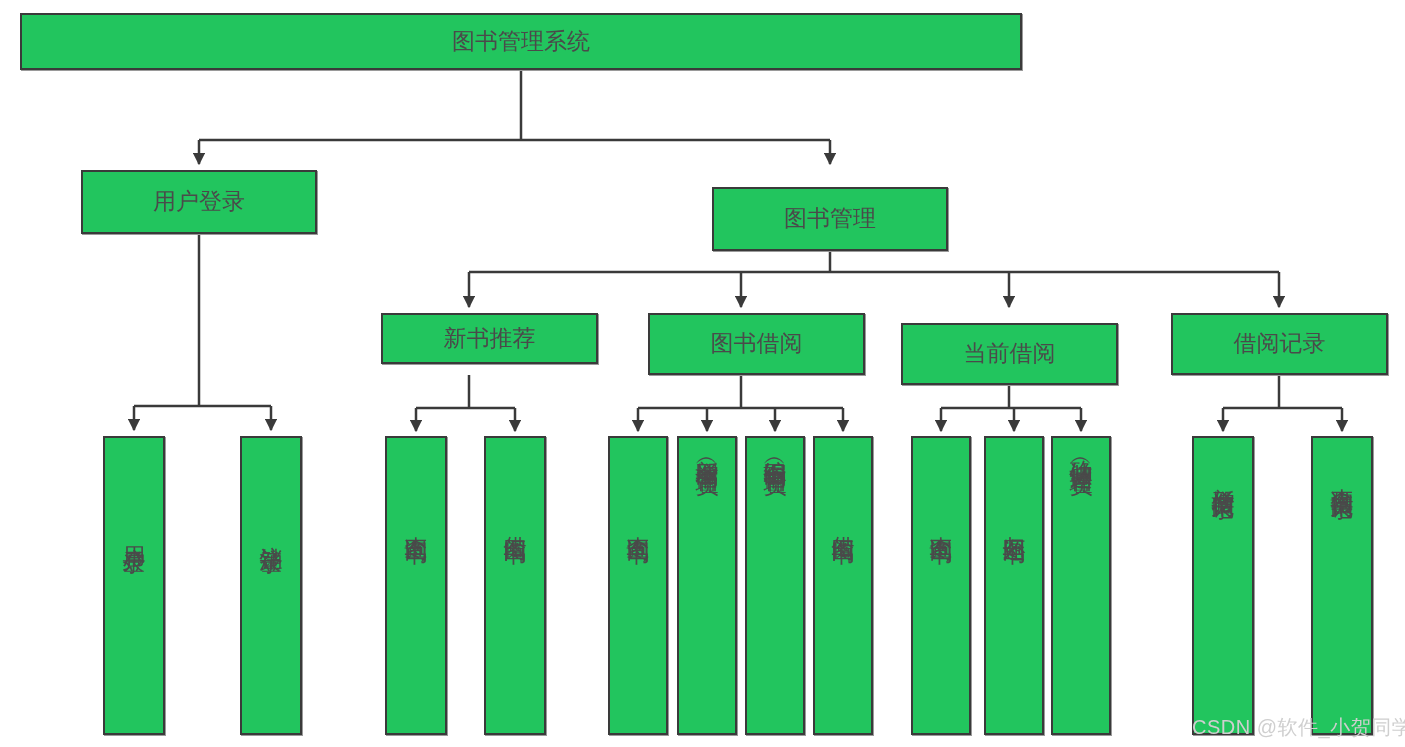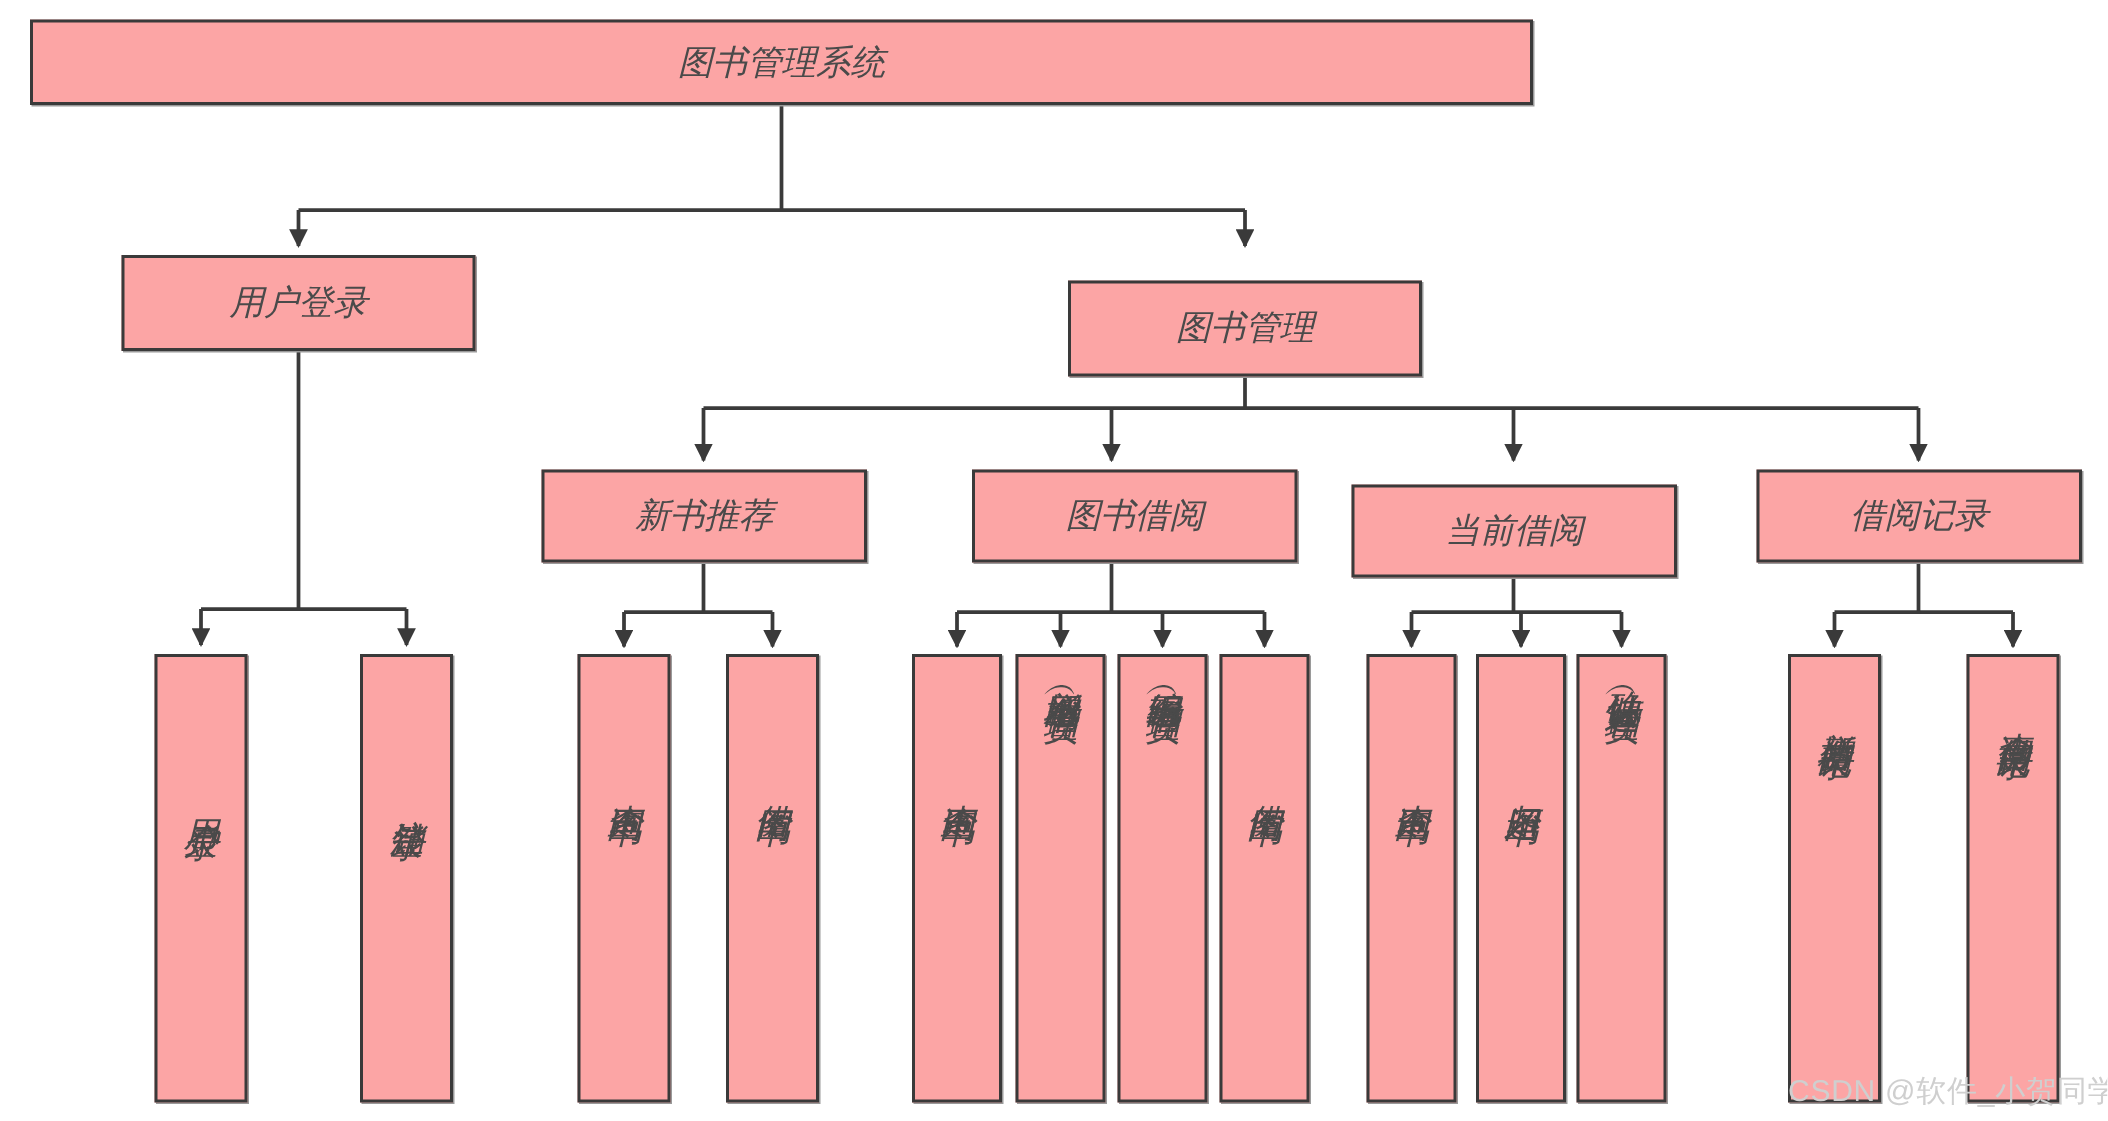--- a/index.html
+++ b/index.html
@@ -21,28 +21,27 @@
     position: absolute;
     left: 0;
     top: 0;
     width: 1405px;
     height: 747px;
     pointer-events: none;
   }
   .node {
     position: absolute;
     box-sizing: border-box;
-    background: #fca5a5;
+    background: #22c55e;
     border: 2px solid #3a3a3a;
     box-shadow: 1px 1px 0 0 #9a9a9a;
     display: flex;
     align-items: center;
     justify-content: center;
     overflow: hidden;
-    font-style: italic;
   }
   .node .label {
     color: #4a4a4a;
     text-align: center;
     line-height: 1.18;
     white-space: nowrap;
   }
   .node.horiz .label {
     font-size: 23px;
   }
@@ -130,21 +129,21 @@
     <span class="label">图书管理系统</span>
   </div>
 
   <div class="node horiz" style="left:81px; top:170px; width:236px; height:64px;">
     <span class="label">用户登录</span>
   </div>
   <div class="node horiz" style="left:712px; top:187px; width:236px; height:64px;">
     <span class="label">图书管理</span>
   </div>
 
-  <div class="node horiz" style="left:361px; top:313px; width:217px; height:62px;">
+  <div class="node horiz" style="left:381px; top:313px; width:217px; height:51px;">
     <span class="label">新书推荐</span>
   </div>
   <div class="node horiz" style="left:633px; top:313px; width:217px; height:62px;margin-left:15px;">
     <span class="label">图书借阅</span>
   </div>
   <div class="node horiz" style="left:901px; top:323px; width:217px; height:62px;">
     <span class="label">当前借阅</span>
   </div>
   <div class="node horiz" style="left:1171px; top:313px; width:217px; height:62px;">
     <span class="label">借阅记录</span>

